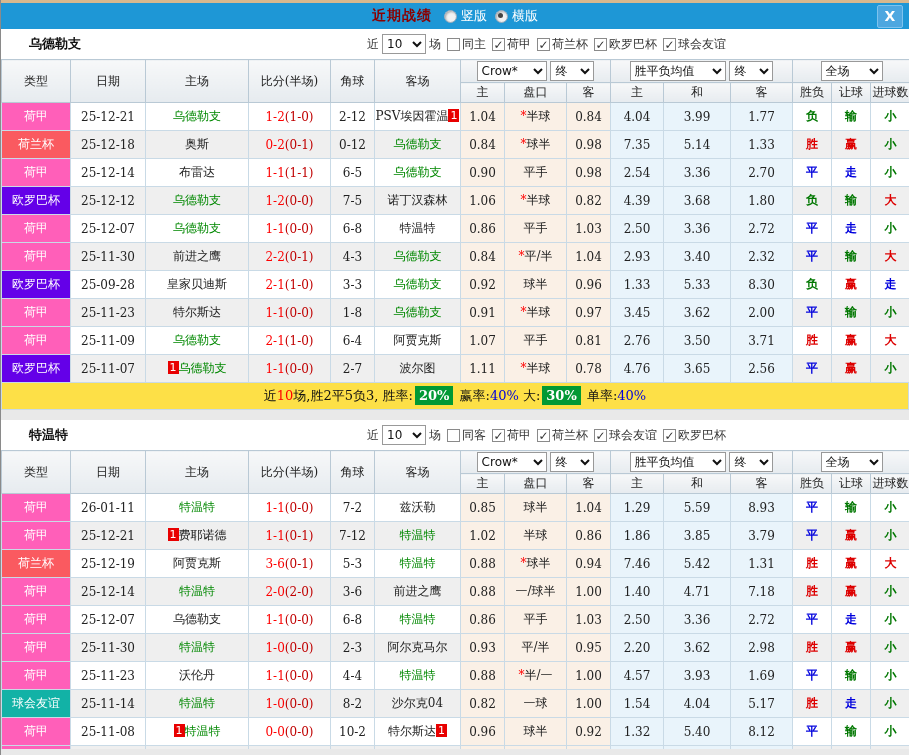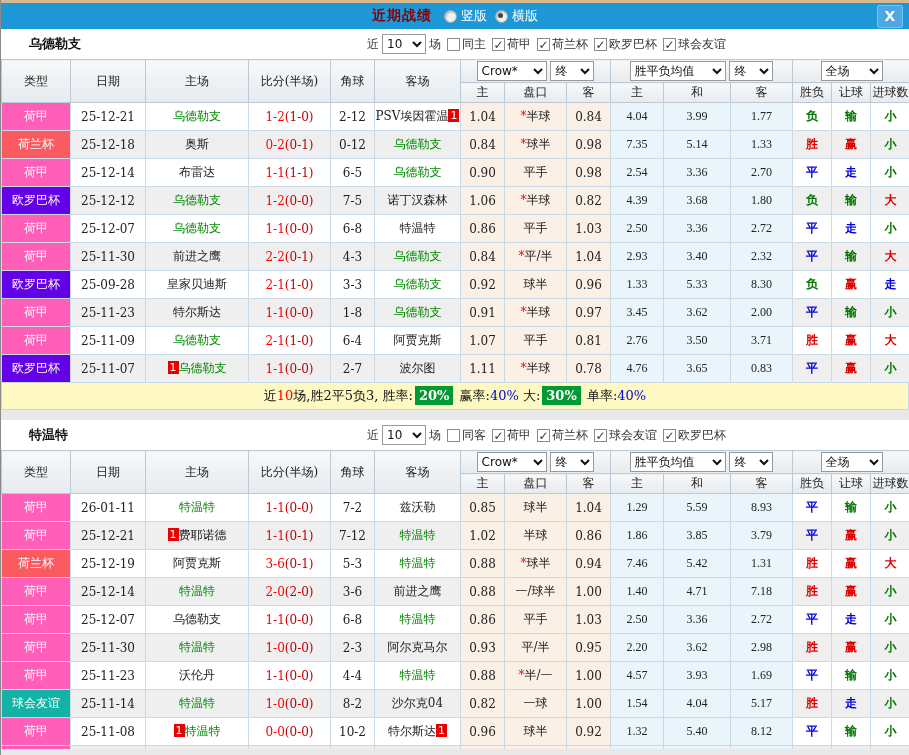--- a/index.html
+++ b/index.html
@@ -1,18 +1,18 @@
 <!DOCTYPE html>
 <html><head>
 <meta charset="utf-8">
 <style>
   html,body{margin:0;padding:0;}
   .shell{
     width:909px;height:755px;position:relative;overflow:hidden;
-    background:#fef9c3;font-family:"DejaVu Serif","DejaVu Sans",serif;font-size:12px;color:#222;
+    background:#fde047;font-family:"DejaVu Serif","DejaVu Sans",serif;font-size:12px;color:#222;
     border-left:1px solid #8a8a8a;box-sizing:border-box;
   }
   .topstrip{height:3px;background:#d8b88e;}
   .topbar{
     height:26px;background:#1e97d6;display:flex;align-items:center;justify-content:center;position:relative;
   }
   .topbar-title{color:#8b0000;font-weight:bold;font-size:14px;letter-spacing:1px;}
   .radio-group{display:flex;align-items:center;margin-left:4px;color:#fff;font-size:13px;font-family:Liberation Serif, serif;}
   .radio{width:11px;height:11px;border-radius:50%;background:#f2f2f2;border:1px solid #9ab;display:inline-block;margin:0 4px 0 8px;position:relative;box-shadow:inset 1px 1px 2px #aaa;}
   .radio.sel::after{content:"";position:absolute;left:2px;top:2px;width:5px;height:5px;border-radius:50%;background:#444;}
@@ -32,21 +32,21 @@
       margin:0 2px 0 6px;line-height:12px;text-align:center;font-size:12px;color:#333;box-sizing:border-box;cursor:pointer;}
   .cb.checked::before{content:"\2713";font-weight:bold;}
   table{border-collapse:collapse;table-layout:fixed;width:909px;}
   th,td{border:1px solid #c9dae6;text-align:center;overflow:hidden;white-space:nowrap;padding:0;}
   thead th{background:linear-gradient(#f7f8f9,#e6ebef);font-weight:normal;color:#222;border-color:#b9c9d5;font-size:12px;}
   thead tr.grp-row th{height:22px;}
   thead tr.sub-row th{height:19px;}
   tbody td{height:27px;font-size:12px;}
   td.type{color:#fff;font-size:12px;}
   td.cream{background:#faf0e6;}
-  td.blue{background:#e9f4fb;font-family:Liberation Serif, serif;}
+  td.blue{background:#e9f4fb;}
   tr.alt td.stripe{background:#efefef;}
   tr td.stripe{background:#fff;}
   .team-green{color:#008800;}
   .team-black{color:#222;}
   .sc{color:#ff0000;}
   .half{color:#c00000;}
   .star{color:#ff0000;font-style:normal;}
   .card{display:inline-block;background:#e80000;color:#fff;font-size:11px;line-height:13px;width:9px;
         padding:0 1px;vertical-align:1px;font-family:"DejaVu Sans",sans-serif;}
   .res{font-weight:bold;}
@@ -294,21 +294,21 @@
               <td class="stripe">25-11-07</td>
               <td class="stripe"><span class="card">1</span><span class="team-green">乌德勒支</span></td>
               <td class="stripe"><span class="sc">1-1</span><span class="half">(0-0)</span></td>
               <td class="stripe">2-7</td>
               <td class="stripe"><span class="team-black">波尔图</span></td>
               <td class="cream">1.11</td>
               <td class="cream"><span><i class="star">*</i>半球</span></td>
               <td class="cream">0.78</td>
               <td class="blue">4.76</td>
               <td class="blue">3.65</td>
-              <td class="blue">0.83</td>
+              <td class="blue">2.56</td>
               <td class="stripe"><span class="res" style="color: rgb(0, 0, 221);">平</span></td>
               <td class="stripe"><span class="res" style="color: rgb(221, 0, 0);">赢</span></td>
               <td class="stripe"><span class="res" style="color: rgb(0, 119, 0);">小</span></td>
             </tr>
           </tbody>
         </table>
         <div class="summary"><span class="seg-k">近</span><span class="seg-r">10</span><span class="seg-k">场,胜2平5负3, 胜率:</span><span class="seg-gbox">20%</span><span class="seg-k"> 赢率:</span><span class="seg-b">40%</span><span class="seg-k"> 大:</span><span class="seg-gbox">30%</span><span class="seg-k"> 单率:</span><span class="seg-b">40%</span></div>
       </div>
       <div class="gap"></div>
       <div>

